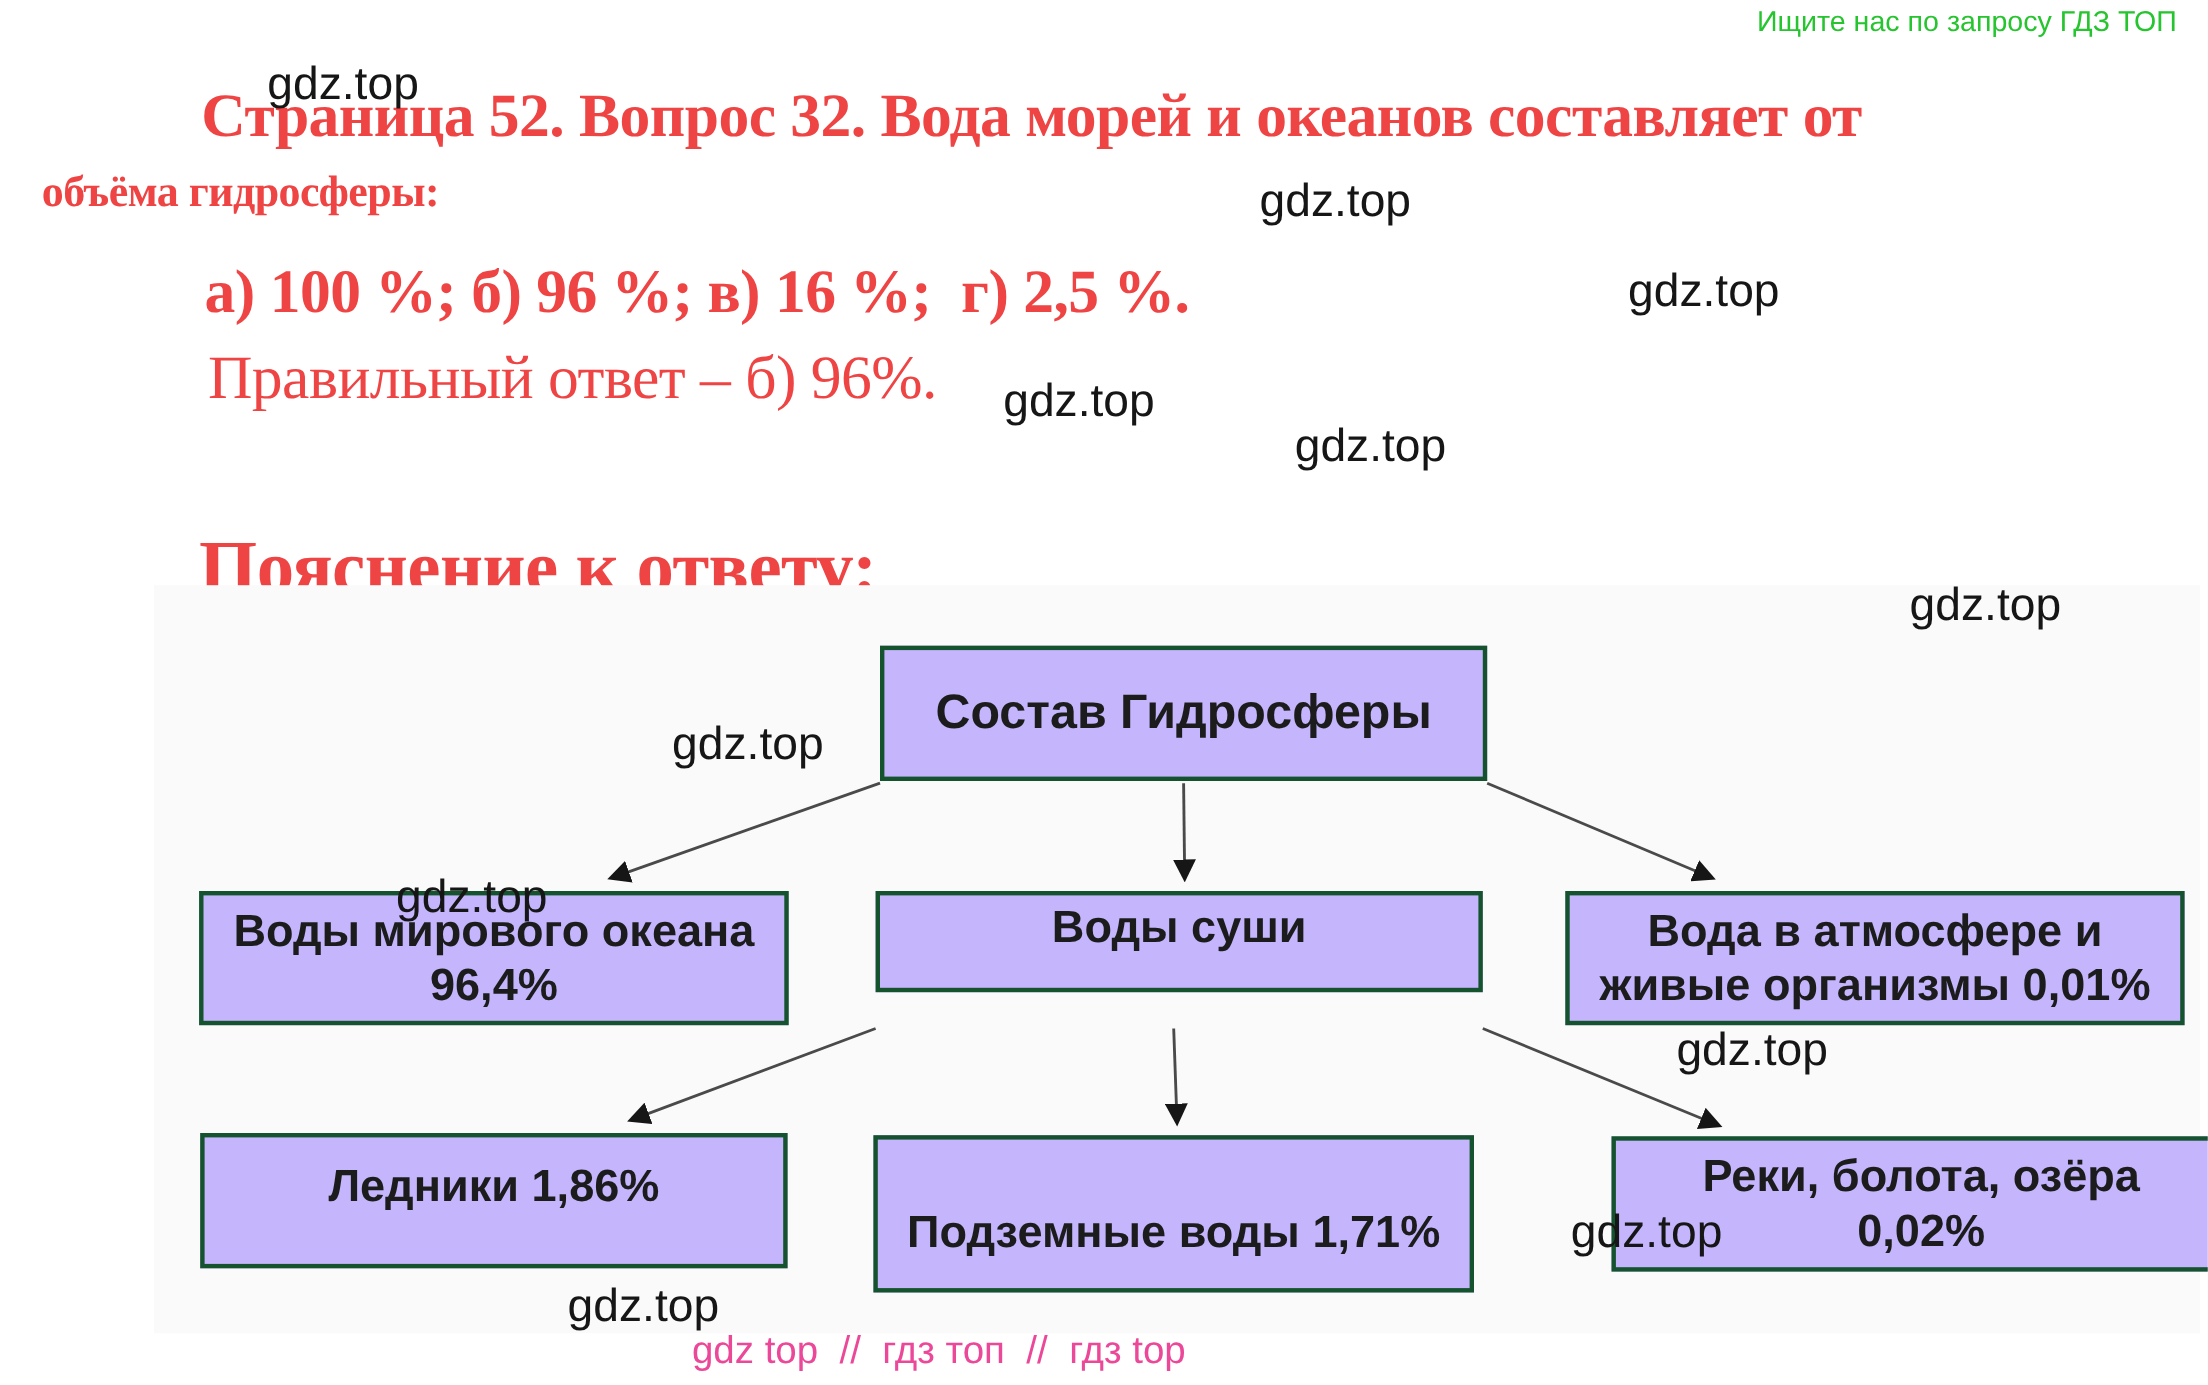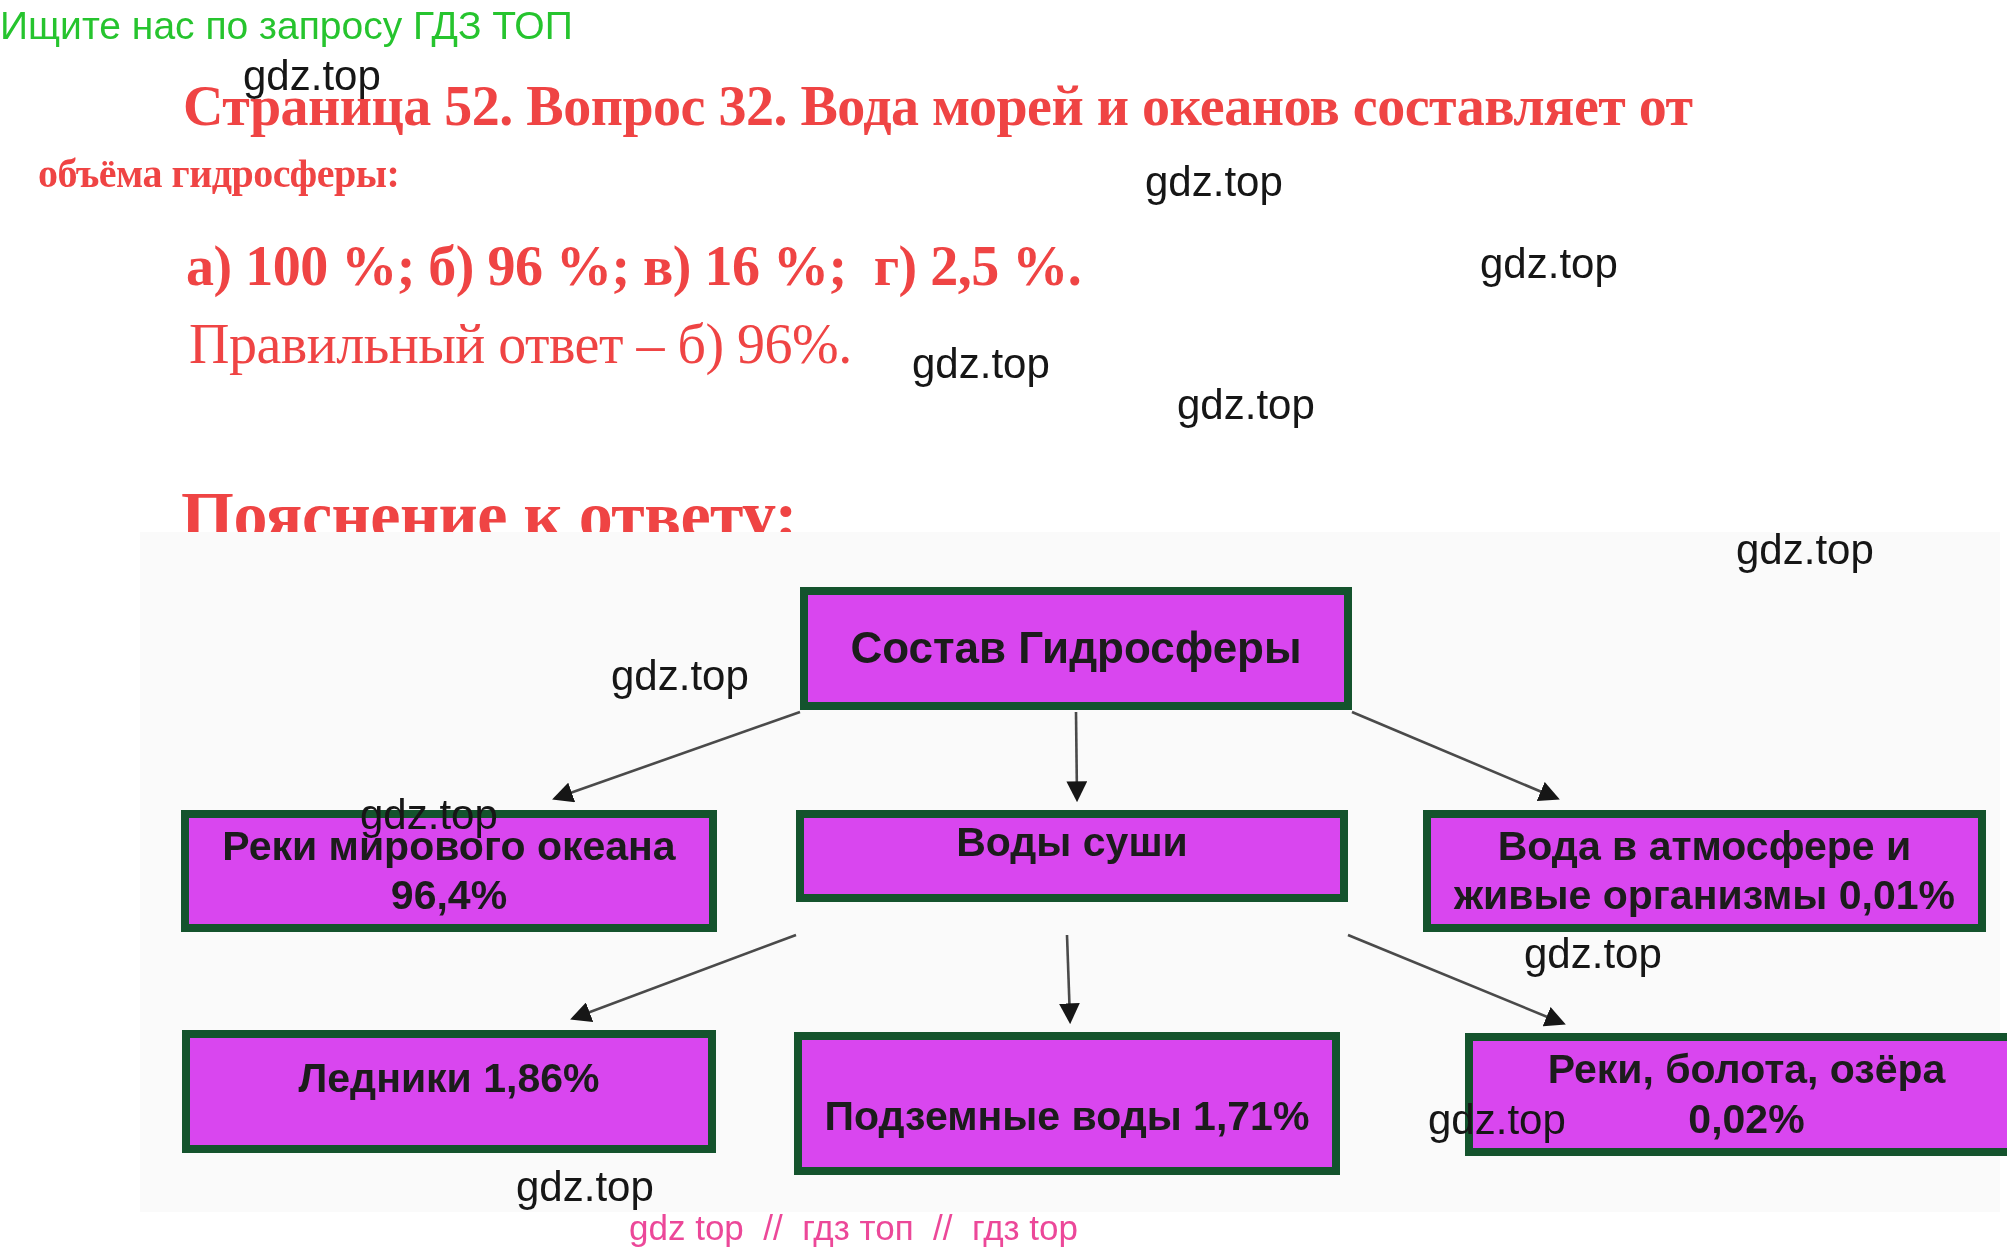--- a/index.html
+++ b/index.html
@@ -7,22 +7,22 @@
     width:2007px;height:1259px;
     position:relative;
     background:#ffffff;
     font-family:"Liberation Sans", sans-serif;
     overflow:hidden;
   }
   .abs{position:absolute;}
   
   .banner{
     top:4px;left:0;width:1979px;
-    text-align:left;
-    font-size:39px;font-weight:400;
+    text-align:right;
+    font-size:26px;font-weight:400;
     color:#26c42e;
     font-family:"Liberation Sans", sans-serif;
   }
   
   .serif{font-family:"Liberation Serif", serif;color:#ef4444;letter-spacing:-0.5px;white-space:pre;}
   .h-line1{top:74px;left:183px;font-size:56px;font-weight:700;}
   .h-line2{top:150px;left:38px;font-size:40px;font-weight:700;}
   .options{top:234px;left:186px;font-size:56px;font-weight:700;}
   .answer{top:312px;left:189px;font-size:56px;font-weight:400;}
   .explain{top:476px;left:181px;font-size:68px;font-weight:700;}
@@ -33,22 +33,22 @@
   }
   
   .wm{
     font-size:42px;color:#161616;font-weight:400;
     font-family:"Liberation Sans", sans-serif;
     white-space:nowrap;
   }
   
   .dbox{
     position:absolute;
-    background:#d946ef;
-    border:8px solid #14532d;
+    background:#c4b5fd;
+    border:4px solid #14532d;
     box-sizing:border-box;
     display:flex;flex-direction:column;
     align-items:center;justify-content:center;
     text-align:center;
     font-family:"Liberation Sans", sans-serif;
     font-weight:700;color:#1c1c1c;
     font-size:41px;line-height:1.2;
     white-space:nowrap;
   }
   .dbox.single{padding-bottom:26px;}
@@ -98,21 +98,21 @@
     <line x1="1067" y1="935" x2="1070" y2="1020" marker-end="url(#arr)"></line>
     <line x1="1348" y1="935" x2="1562" y2="1023" marker-end="url(#arr)"></line>
   </g>
 </svg>
 
 <div class="dbox root box-root">
   <span>Состав Гидросферы</span>
 </div>
 
 <div class="dbox box-ocean">
-  <span>Реки мирового океана</span>
+  <span>Воды мирового океана</span>
   <span>96,4%</span>
 </div>
 
 <div class="dbox single box-land">
   <span>Воды суши</span>
 </div>
 
 <div class="dbox box-atm">
   <span>Вода в атмосфере и</span>
   <span>живые организмы 0,01%</span>

